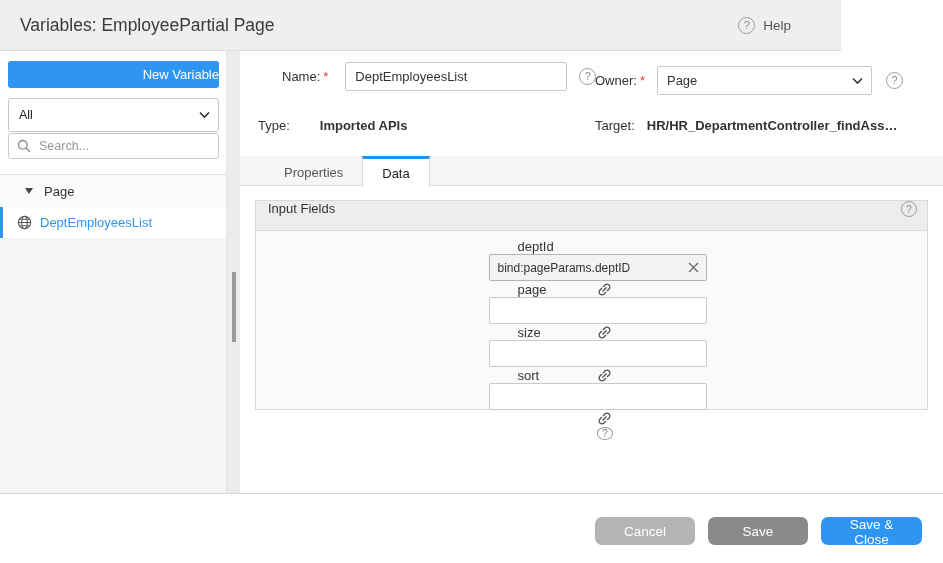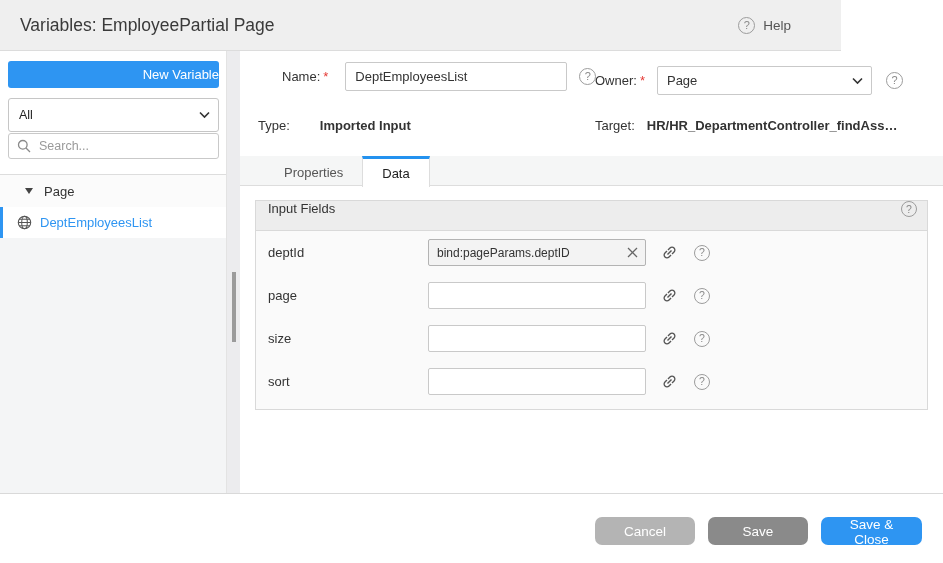--- a/index.html
+++ b/index.html
@@ -55,21 +55,21 @@
   .tabstrip { position:absolute; left:0; top:105px; width:703px; height:30px; background:#f5f6f6; border-bottom:1px solid #ddd; display:flex; padding-left:25px; }
   .tab { height:30px; padding:0 19px; font-size:13px; color:#555; display:flex; align-items:center; cursor:pointer; border-top:3px solid transparent; }
   .tab.active { background:#fff; color:#222; border-top:3px solid #2392ef; border-left:1px solid #ddd; border-right:1px solid #ddd; height:31px; position:relative; z-index:2; }
 
   
   .panel { position:absolute; left:15px; top:149px; width:673px; height:210px; border:1px solid #d9d9d9; background:#fafafa; }
   .panel-header { height:30px; background:#ededed; border-bottom:1px solid #d9d9d9; display:flex; align-items:flex-start; }
   .panel-title { margin-left:12px; font-size:13px; color:#333; }
   .panel-help { margin-left:auto; margin-right:10px; }
   .panel-body { padding:8px 0 0 12px; }
-  .field-row { display:flex; align-items:center; height:27px; margin-bottom:16px; }
+  .field-row { display:flex; align-items:center; height:27px; margin-bottom:16px;flex-direction:column; }
   .field-label { width:160px; font-size:13px; color:#333; }
   .fi-wrap { position:relative; width:218px; height:27px; }
   .field-input { width:218px; height:27px; border:1px solid #c9c9c9; border-radius:2px; background:#fff; font-size:12px; color:#333; padding:0 8px; font-family:inherit; }
   .field-input.bound { background:#f3f3f3; border-color:#b3b3b3; padding-right:26px; }
   .clear-x { position:absolute; right:5px; top:5px; width:17px; height:17px; border:none; background:transparent; cursor:pointer; display:flex; align-items:center; justify-content:center; padding:0; }
   .link-btn { margin-left:13px; width:20px; height:20px; border:none; background:transparent; cursor:pointer; display:flex; align-items:center; justify-content:center; padding:0; }
   .link-btn svg { transform:rotate(-45deg); }
   .row-help { margin-left:15px; }
 
   
@@ -160,21 +160,21 @@
           <svg width="11" height="7" viewBox="0 0 11 7">
               <path d="M1 1l4.5 4.5L10 1" fill="none" stroke="#333" stroke-width="1.6"></path>
             </svg>
         </span>
       </span>
       <span class="qicon" style="margin-left:14px;">?</span>
     </div>
 
     <div class="frow" style="left:18px; top:64px; height:20px;">
       <span class="flabel">Type:</span>
-      <span class="static-val" style="margin-left:30px;">Imported Input</span>
+      <span class="static-val" style="margin-left:30px;">Imported APIs</span>
     </div>
     <div class="frow" style="left:355px; top:64px; height:20px;">
       <span class="flabel">Target:</span>
       <span class="static-val" style="margin-left:12px;">HR/HR_DepartmentController_findAss…</span>
     </div>
 
     <div class="tabstrip">
       <div class="tab">Properties</div>
       <div class="tab active">Data</div>
     </div>

